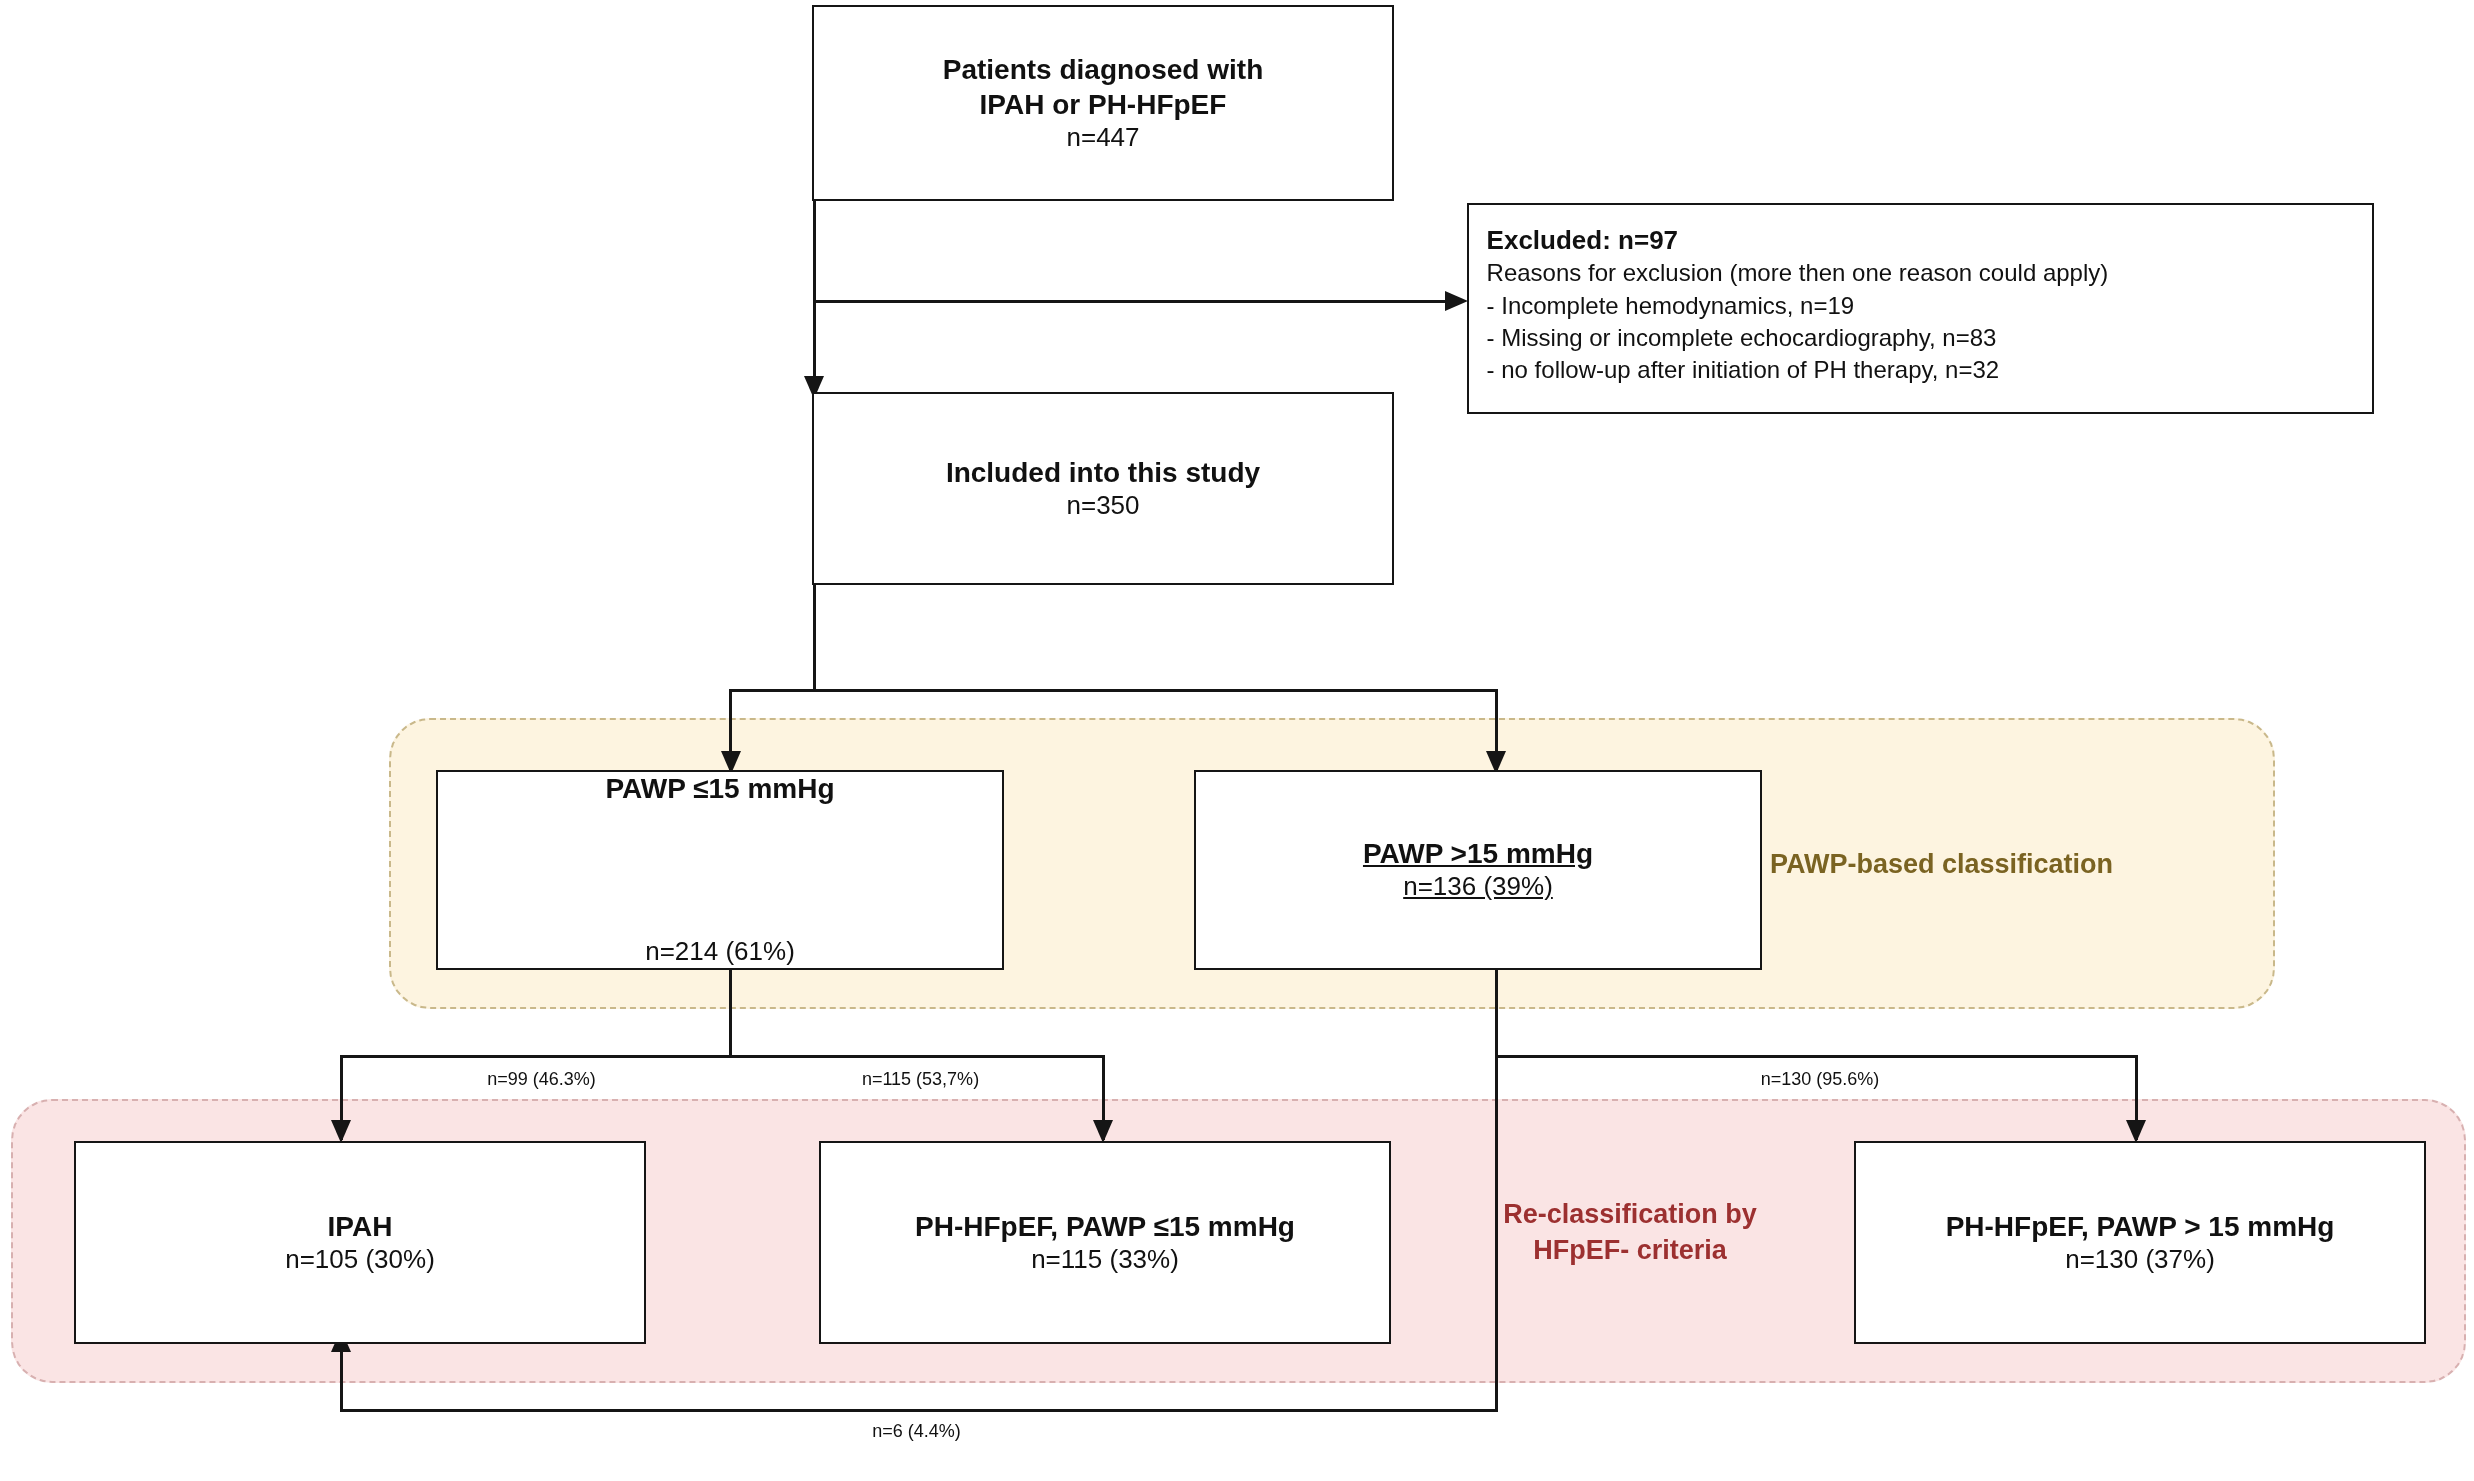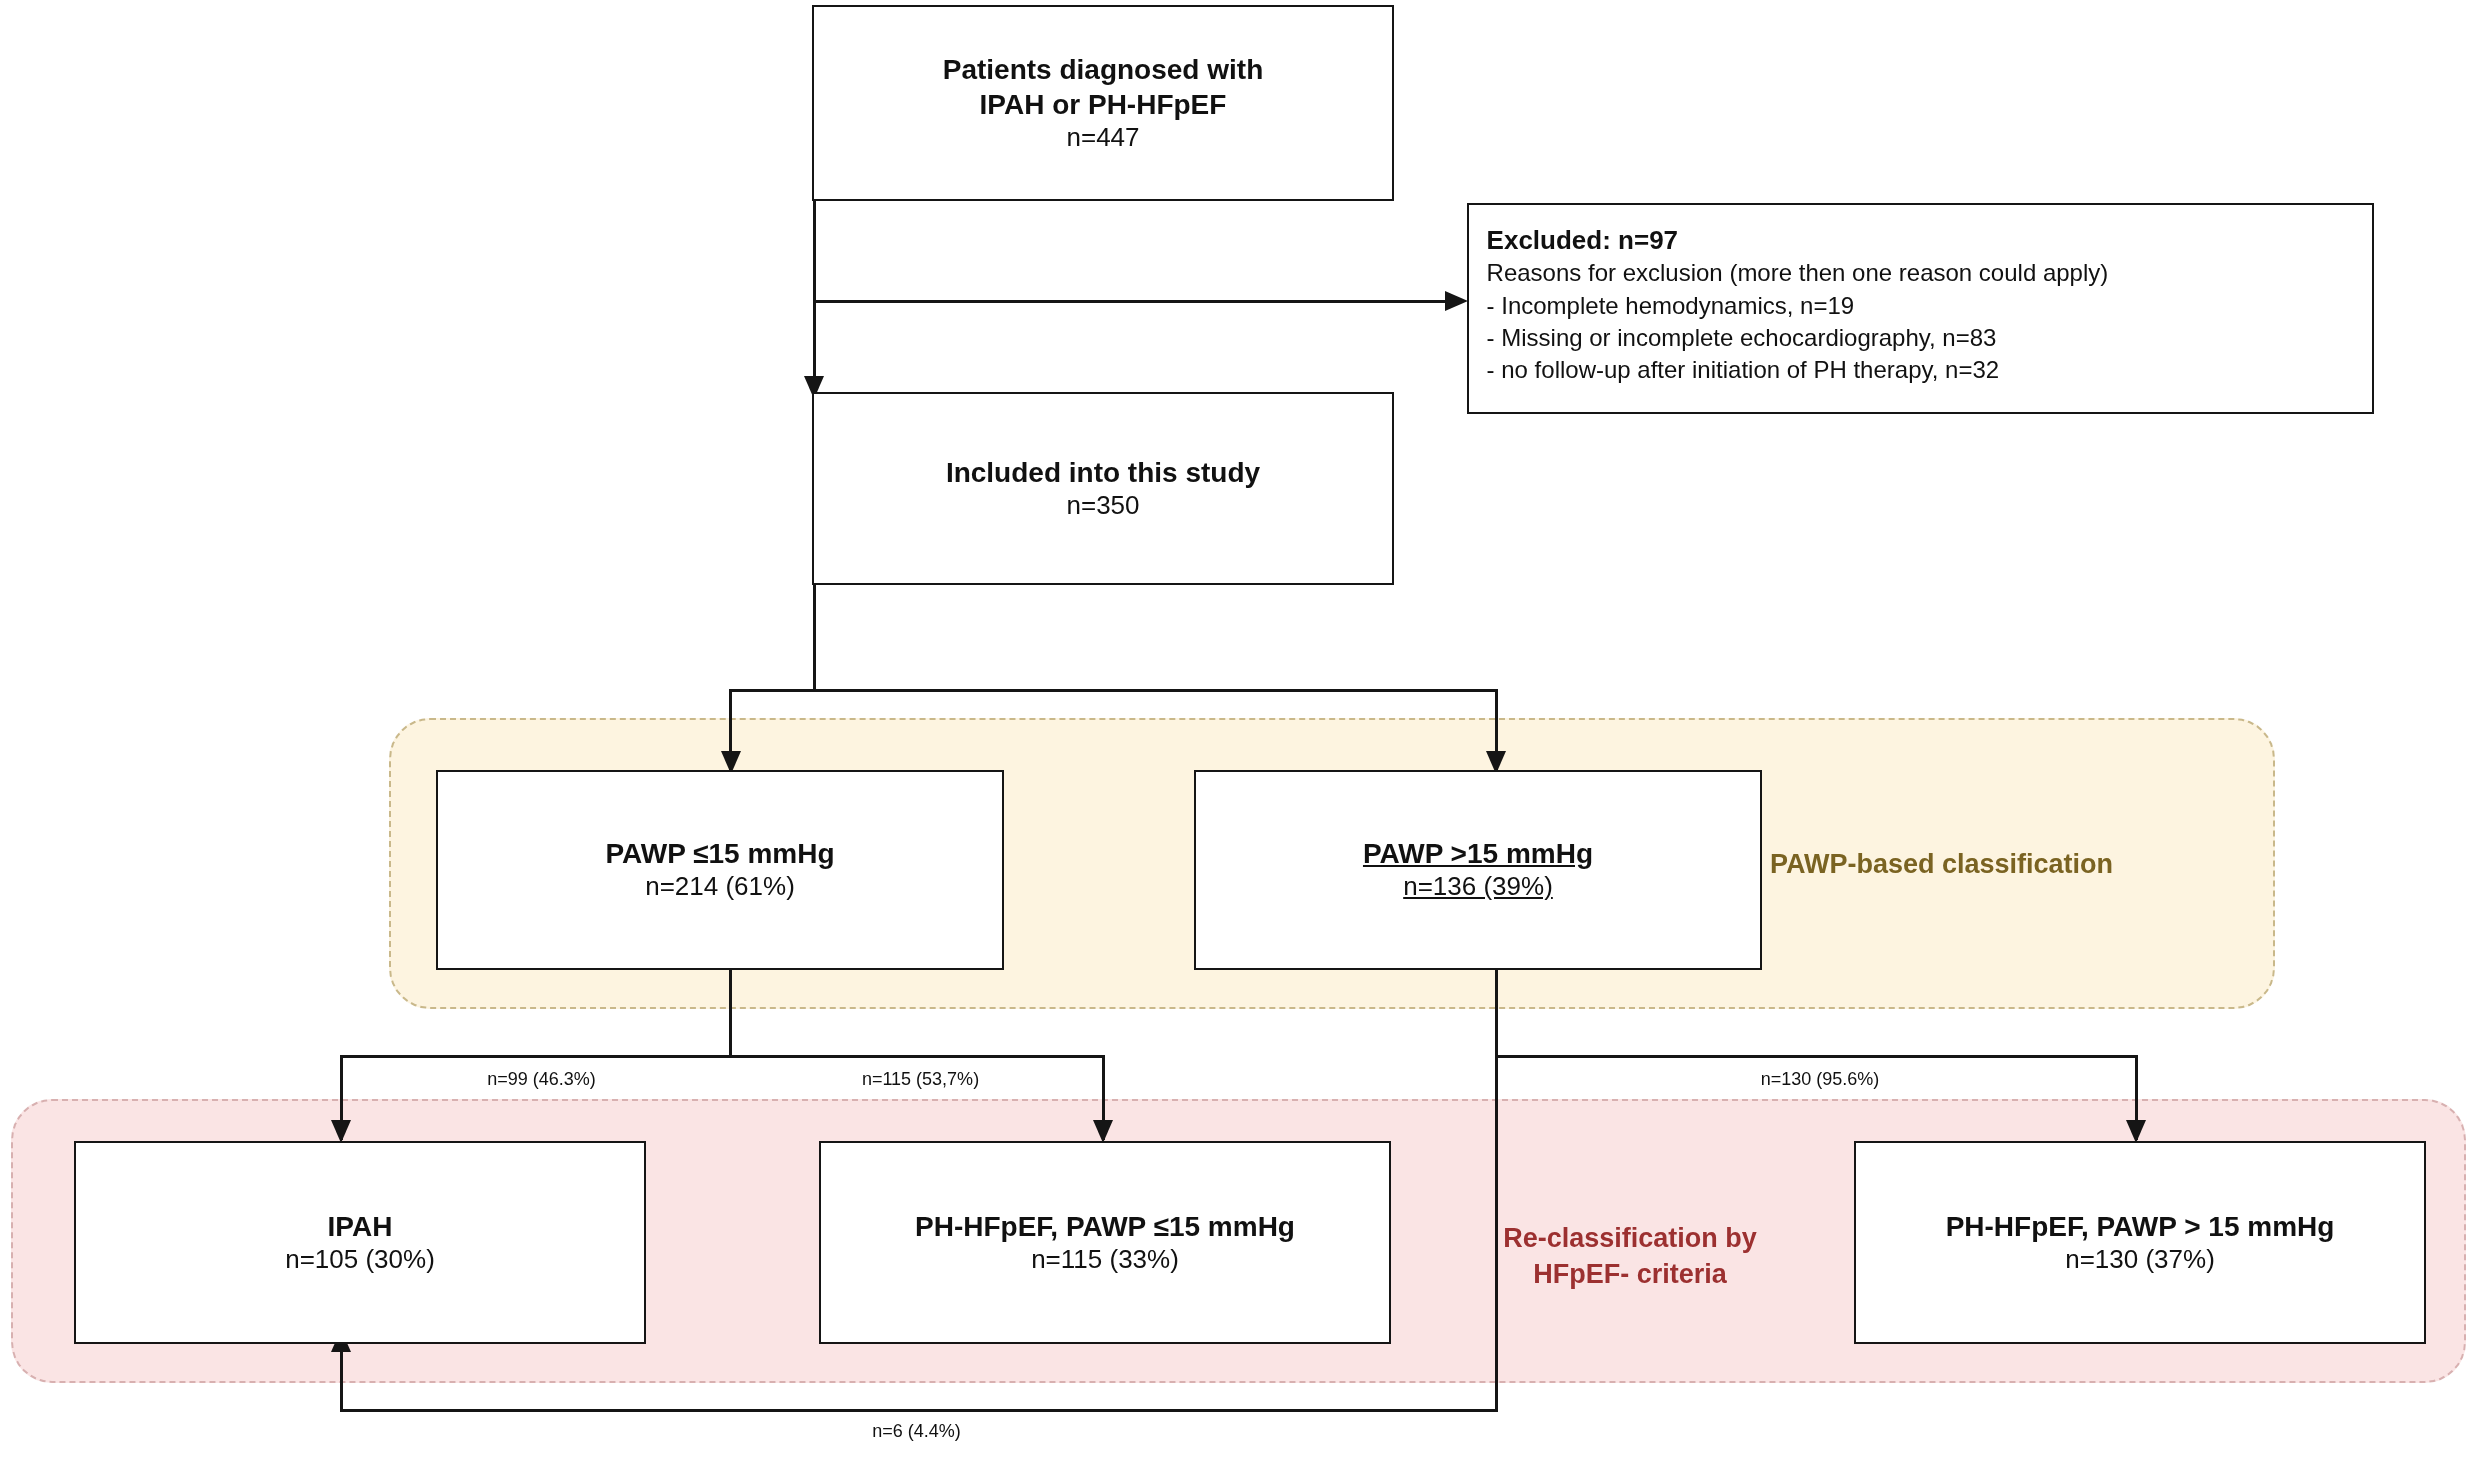--- a/index.html
+++ b/index.html
@@ -6,21 +6,21 @@
   body{font-family:"Liberation Sans", sans-serif;}
   #canvas{position:relative;width:2475px;height:1482px;background:#ffffff;overflow:hidden;}
 
   
   .band{position:absolute;border-style:dashed;border-width:2px;box-sizing:border-box;}
   .band-yellow{background:#fdf4e0;border-color:#c9b88a;border-radius:41px;}
   .band-pink{background:#fae4e4;border-color:#d8b0b0;border-radius:41px;}
 
   .band-label{position:absolute;font-weight:bold;font-size:27px;line-height:1.35;text-align:center;}
   .band-label.yellow{color:#7a6322;}
-  .band-label.pink{color:#9c3030;margin-top:24px;}
+  .band-label.pink{color:#9c3030;}
 
   
   .node{position:absolute;background:#ffffff;border:2.7px solid #151515;box-sizing:border-box;
         display:flex;flex-direction:column;align-items:center;justify-content:center;
         text-align:center;color:#111111;}
   .node .t1{font-weight:bold;font-size:28px;line-height:1.22;}
   .node .t2{font-weight:normal;font-size:26px;line-height:1.22;}
 
   
   .node.left{align-items:flex-start;justify-content:flex-start;text-align:left;padding:17.6px 17.6px 13.5px 17.6px;}
@@ -103,21 +103,21 @@
     <div class="t2">- Incomplete hemodynamics, n=19</div>
     <div class="t2">- Missing or incomplete echocardiography, n=83</div>
     <div class="t2">- no follow-up after initiation of PH therapy, n=32</div>
   </div>
 
   <div class="node" style="left:812px;top:392px;width:582px;height:193px;">
     <div class="t1">Included into this study</div>
     <div class="t2">n=350</div>
   </div>
 
-  <div class="node" style="left:436px;top:770px;width:568px;height:200px;">
+  <div class="node" style="left:436px;top:770px;width:568px;height:200px;justify-content:space-between;">
     <div class="t1">PAWP ≤15 mmHg</div>
     <div class="t2">n=214 (61%)</div>
   </div>
 
   <div class="node" style="left:1194px;top:770px;width:568px;height:200px;text-decoration:underline;">
     <div class="t1">PAWP &gt;15 mmHg</div>
     <div class="t2">n=136 (39%)</div>
   </div>
 
   <div class="node" style="left:58px;top:1141px;width:572px;height:203px;margin-left:16px;">

